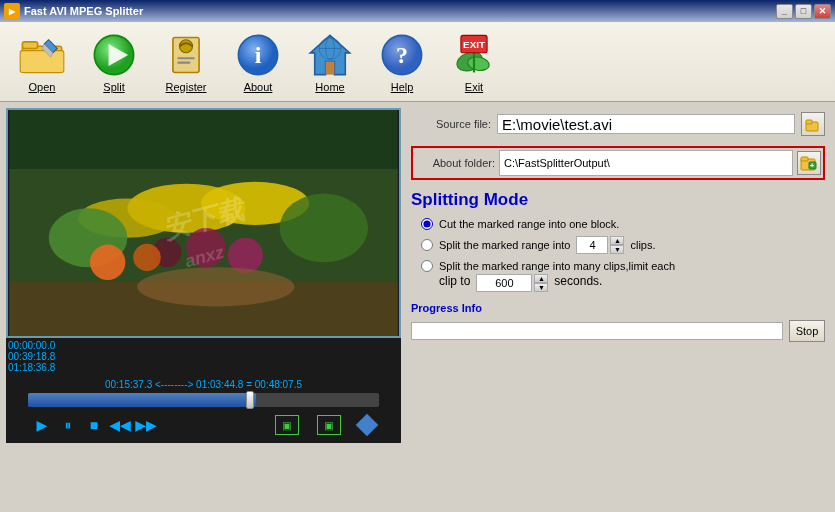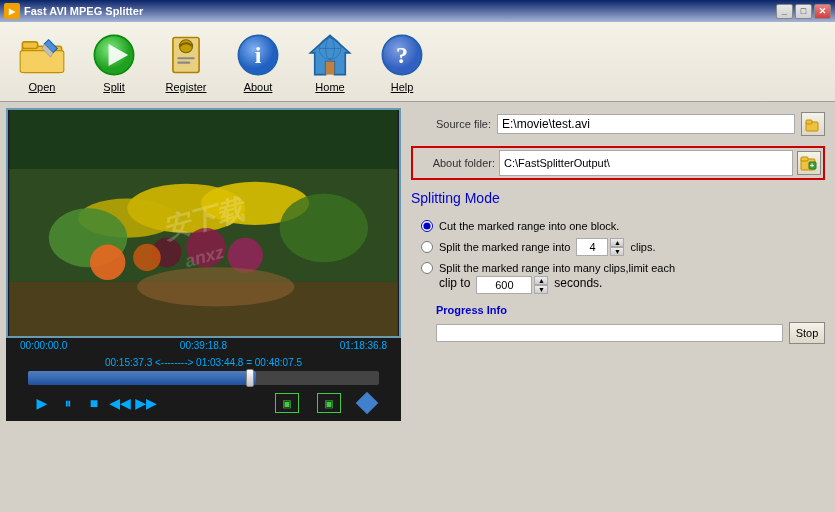--- a/index.html
+++ b/index.html
@@ -108,24 +108,25 @@
       background: #1a1a2e;
       width: 100%;
       height: 230px;
       position: relative;
       overflow: hidden;
       border: 2px solid #6a9ab0;
     }
     .time-bar {
       display: flex;
       justify-content: space-between;
-      padding: 2px 14px;
+      padding: 2px 2px;
       font-size: 10px;
       color: #00aaff;
       background: #1a1a1a;
+      flex-direction: column;
     }
     .timeline-section {
       background: #1a1a1a;
       padding: 4px 22px;
     }
     .timeline-range {
       color: #00aaff;
       font-size: 10px;
       text-align: center;
       margin-bottom: 3px;
@@ -231,23 +232,23 @@
       align-items: center;
       justify-content: center;
       font-size: 14px;
     }
 
     .splitting-section {
       border: none;
     }
     .splitting-title {
       color: #0000cc;
-      font-size: 14px;
-      font-weight: normal;
-      margin-bottom: 14px;
+      font-size: 17px;
+      font-weight: bold;
+      margin-bottom: 8px;
     }
     .radio-row {
       display: flex;
       align-items: center;
       gap: 6px;
       margin-bottom: 6px;
       font-size: 11px;
       padding-left: 10px;
     }
     .radio-input {
@@ -282,21 +283,20 @@
       cursor: pointer;
       display: flex;
       align-items: center;
       justify-content: center;
       font-size: 7px;
       line-height: 1;
     }
 
     .progress-section {
       margin-top: 4px;
-      margin-left: 25px;
     }
     .progress-title {
       color: #0000cc;
       font-size: 11px;
       font-weight: bold;
       margin-bottom: 6px;
     }
     .progress-bar-row {
       display: flex;
       align-items: center;
@@ -419,20 +419,34 @@
             <stop offset="0%" stop-color="#80a0e0"></stop>
             <stop offset="100%" stop-color="#3060c0"></stop>
           </radialGradient>
         </defs>
         <text x="22" y="29" text-anchor="middle" font-size="22" font-weight="bold" fill="white" font-family="serif">?</text>
       </svg>
     </div>
     <span class="toolbar-label">Help</span>
   </div>
 
+  <div class="toolbar-item">
+    <div class="toolbar-icon">
+      <svg viewBox="0 0 44 44" xmlns="http://www.w3.org/2000/svg">
+
+        <ellipse cx="18" cy="28" rx="12" ry="8" fill="#40a040" stroke="#208020" stroke-width="1" transform="rotate(-20 18 28)"></ellipse>
+        <ellipse cx="26" cy="30" rx="10" ry="6" fill="#50c050" stroke="#208020" stroke-width="1" transform="rotate(10 26 30)"></ellipse>
+        <line x1="22" y1="38" x2="22" y2="20" stroke="#208020" stroke-width="2"></line>
+
+        <rect x="10" y="4" width="24" height="16" rx="2" fill="#e03030" stroke="#a00000" stroke-width="1"></rect>
+        <text x="22" y="16" text-anchor="middle" font-size="9" font-weight="bold" fill="white" font-family="Arial">EXIT</text>
+      </svg>
+    </div>
+    <span class="toolbar-label">Exit</span>
+  </div>
 </div>
 
 <div class="main-content">
 
   <div class="left-panel">
 
     <div class="video-area">
       
       <svg width="100%" height="100%" xmlns="http://www.w3.org/2000/svg" viewBox="0 0 395 230">
 
@@ -491,21 +505,21 @@
           <div class="ctrl-btn-diamond"></div>
         </div>
       </div>
     </div>
   </div>
 
   <div class="right-panel">
 
     <div class="field-row">
       <span class="field-label">Source file:</span>
-      <input class="field-input" type="text" style="flex: 1 1 0%; height: 20px; border: 1px solid rgb(170, 170, 170); background: white; padding: 2px 4px; font-size: 12px;" value="E:\movie\test.avi">
+      <input class="field-input" type="text" style="flex: 1 1 0%; height: 20px; border: 1px solid rgb(170, 170, 170); background: white; padding: 2px 4px; font-size: 15px;" value="E:\movie\test.avi">
       <div class="field-btn">
         <svg width="18" height="18" viewBox="0 0 18 18" xmlns="http://www.w3.org/2000/svg">
           <rect x="2" y="7" width="12" height="9" rx="1" fill="#f0c040" stroke="#c09000" stroke-width="1"></rect>
           <rect x="2" y="5" width="6" height="4" rx="1" fill="#f0c040" stroke="#c09000" stroke-width="1"></rect>
         </svg>
       </div>
     </div>
 
     <div style="border:2px solid #cc0000; padding:2px; display:flex; align-items:center; gap:4px; background:#d4d0c8; margin-bottom:4px;">
       <span class="field-label" style="width:80px; text-align:right; font-size:11px; color:#333; flex-shrink:0;">About folder:</span>

